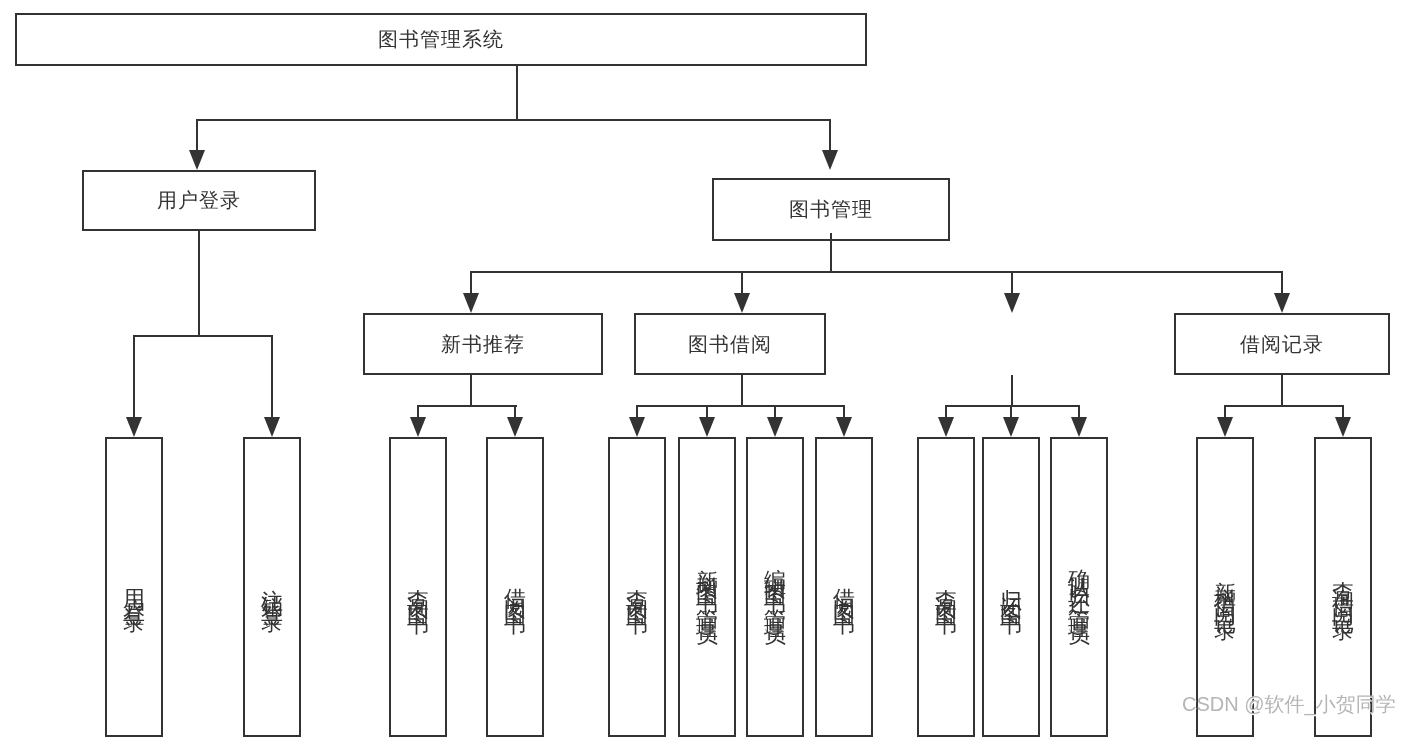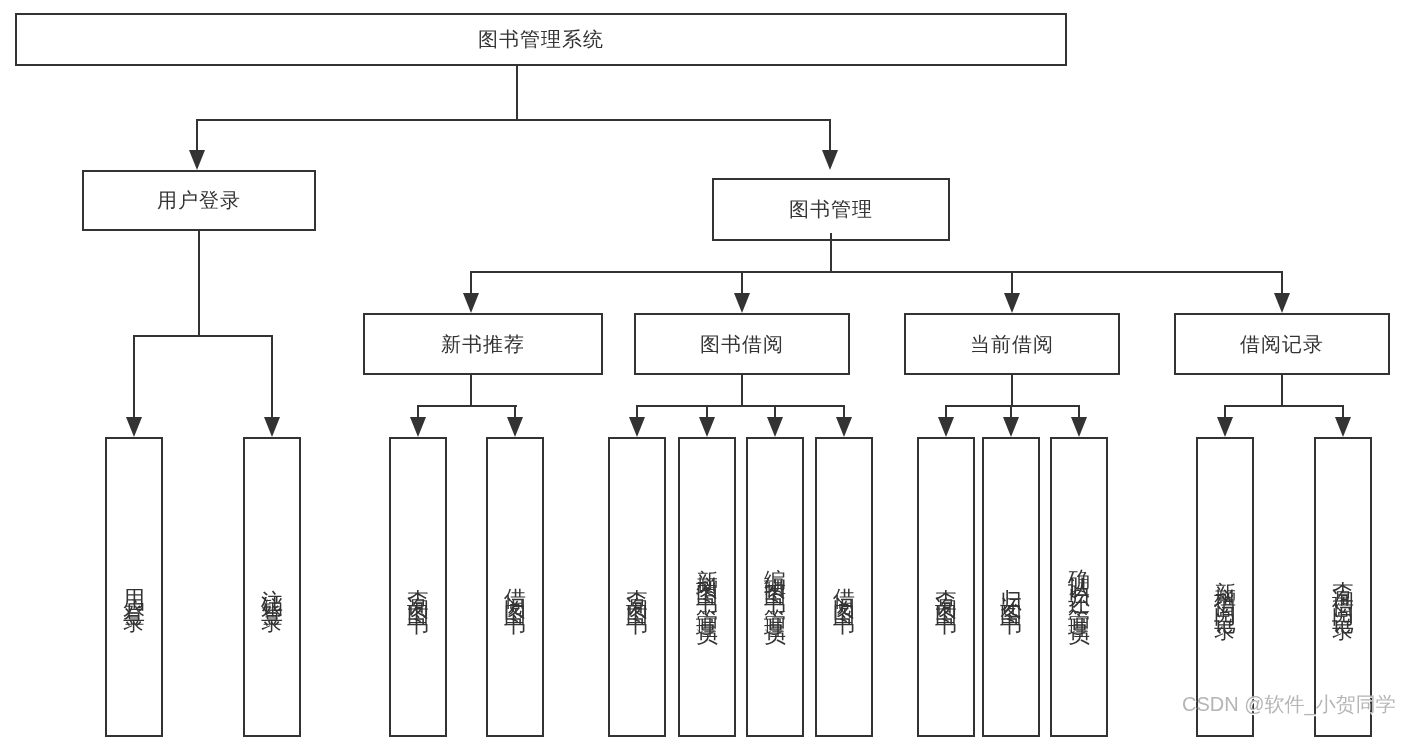--- a/index.html
+++ b/index.html
@@ -48,21 +48,21 @@
     font-size:20px;color:var(--wm);
     text-shadow:1px 1px 0 #ffffff;
     white-space:nowrap;
   }
 </style>
 </head>
 <body>
 
 <div id="canvas">
 
-  <div class="hbox" style="left:15px;top:13px;width:1052px;height:53px;">图书管理系统</div>
+  <div class="hbox" style="left:15px;top:13px;width:852px;height:53px;">图书管理系统</div>
 
   <div class="vline" style="left:516px;top:66px;height:54px;"></div>
   <div class="hline" style="left:196px;top:119px;width:635px;"></div>
   <div class="vline" style="left:196px;top:119px;height:35px;"></div>
   <div class="vline" style="left:829px;top:119px;height:35px;"></div>
   <div class="arrow" style="left:189px;top:150px;"></div>
   <div class="arrow" style="left:822px;top:150px;"></div>
 
   <div class="hbox" style="left:82px;top:170px;width:234px;height:61px;">用户登录</div>
   <div class="hbox" style="left:712px;top:178px;width:238px;height:63px;">图书管理</div>
@@ -79,22 +79,21 @@
   <div class="vline" style="left:470px;top:271px;height:23px;"></div>
   <div class="vline" style="left:741px;top:271px;height:23px;"></div>
   <div class="vline" style="left:1011px;top:271px;height:23px;"></div>
   <div class="vline" style="left:1281px;top:271px;height:23px;"></div>
   <div class="arrow" style="left:463px;top:293px;"></div>
   <div class="arrow" style="left:734px;top:293px;"></div>
   <div class="arrow" style="left:1004px;top:293px;"></div>
   <div class="arrow" style="left:1274px;top:293px;"></div>
 
   <div class="hbox" style="left:363px;top:313px;width:240px;height:62px;">新书推荐</div>
-  <div class="hbox" style="left:634px;top:313px;width:216px;height:62px;">图书借阅</div>
-  <div class="hbox" style="left:904px;top:313px;width:216px;height:62px;">当前借阅</div>
+  <div class="hbox" style="left:634px;top:313px;width:192px;height:62px;">图书借阅</div>
   <div class="hbox" style="left:1174px;top:313px;width:216px;height:62px;">借阅记录</div>
 
   <div class="vline" style="left:470px;top:375px;height:32px;"></div>
   <div class="hline" style="left:417px;top:405px;width:100px;"></div>
   <div class="vline" style="left:417px;top:405px;height:14px;"></div>
   <div class="vline" style="left:514px;top:405px;height:14px;"></div>
   <div class="arrow" style="left:410px;top:417px;"></div>
   <div class="arrow" style="left:507px;top:417px;"></div>
 
   <div class="vline" style="left:741px;top:375px;height:32px;"></div>

